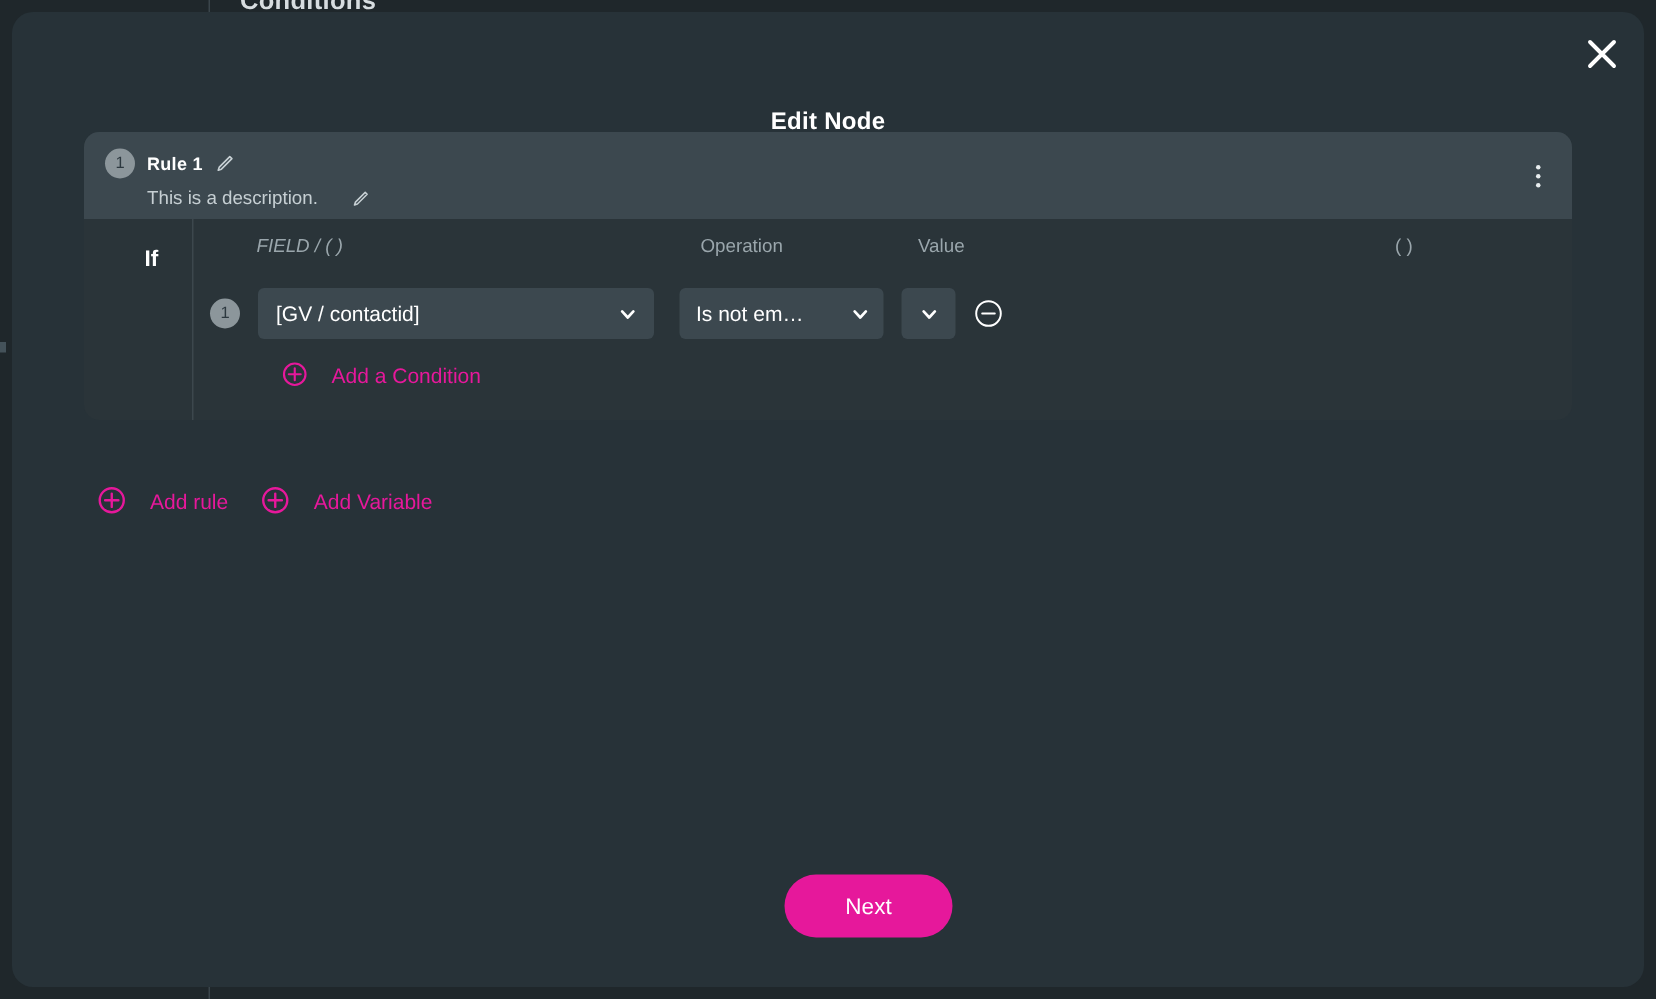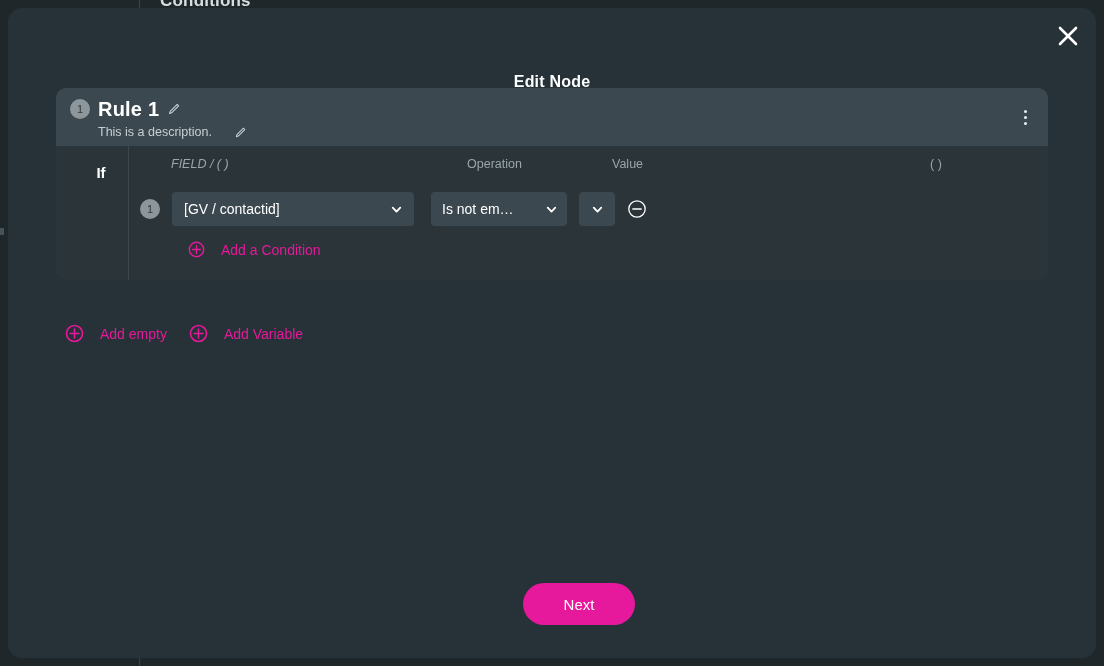--- a/index.html
+++ b/index.html
@@ -124,21 +124,21 @@
     background: #8c969b;
     color: #2d3940;
     font-size: 11px;
     display: flex;
     align-items: center;
     justify-content: center;
     flex: none;
     font-family: "Liberation Sans", sans-serif;
   }
   .rule-title {
-    font-size: 20px;
+    font-size: 12px;
     font-weight: bold;
     color: #ffffff;
     letter-spacing: .2px;
   }
   .pencil-icon { display: block; flex: none; cursor: pointer; }
   .rule-desc-row {
     display: flex;
     align-items: center;
     gap: 22px;
     margin-top: 5px;
@@ -237,21 +237,21 @@
     font-size: 14px;
     color: #ffffff;
     white-space: nowrap;
     overflow: hidden;
     text-overflow: ellipsis;
   }
   .chev { flex: none; display: block; }
 
   #field-select {
     margin-left: 12px;
-    width: 242px;
+    width: 264px;
     padding: 0 10px 0 12px;
     justify-content: space-between;
     gap: 46px;
   }
   #operation-select {
     margin-left: 17px;
     width: 136px;
     padding: 0 8px 0 11px;
     justify-content: space-between;
     gap: 28px;
@@ -412,21 +412,21 @@
       </div>
     </div>
   </div>
 
   <div id="rule-actions">
     <div class="pink-link">
       <svg class="plus-circle" width="19" height="19" viewBox="0 0 18 18">
         <circle cx="9" cy="9" r="7.6" fill="none" stroke="#e6189b" stroke-width="1.5"></circle>
         <path d="M9 4.8 V13.2 M4.8 9 H13.2" stroke="#e6189b" stroke-width="1.5" stroke-linecap="round"></path>
       </svg>
-      <span>Add empty</span>
+      <span>Add rule</span>
     </div>
     <div class="pink-link">
       <svg class="plus-circle" width="19" height="19" viewBox="0 0 18 18">
         <circle cx="9" cy="9" r="7.6" fill="none" stroke="#e6189b" stroke-width="1.5"></circle>
         <path d="M9 4.8 V13.2 M4.8 9 H13.2" stroke="#e6189b" stroke-width="1.5" stroke-linecap="round"></path>
       </svg>
       <span>Add Variable</span>
     </div>
   </div>
 

